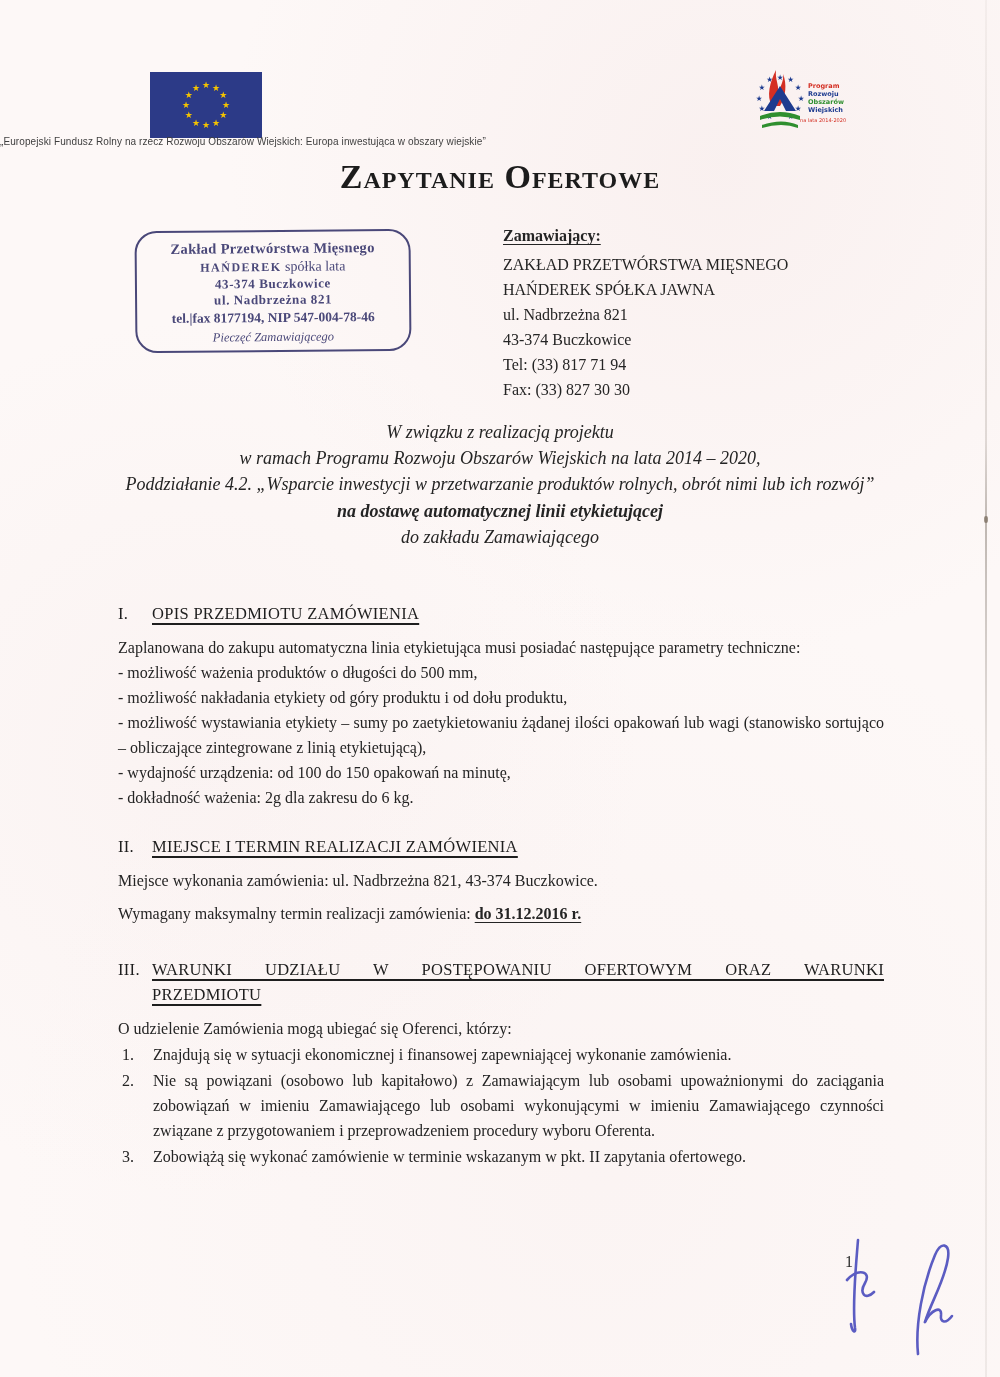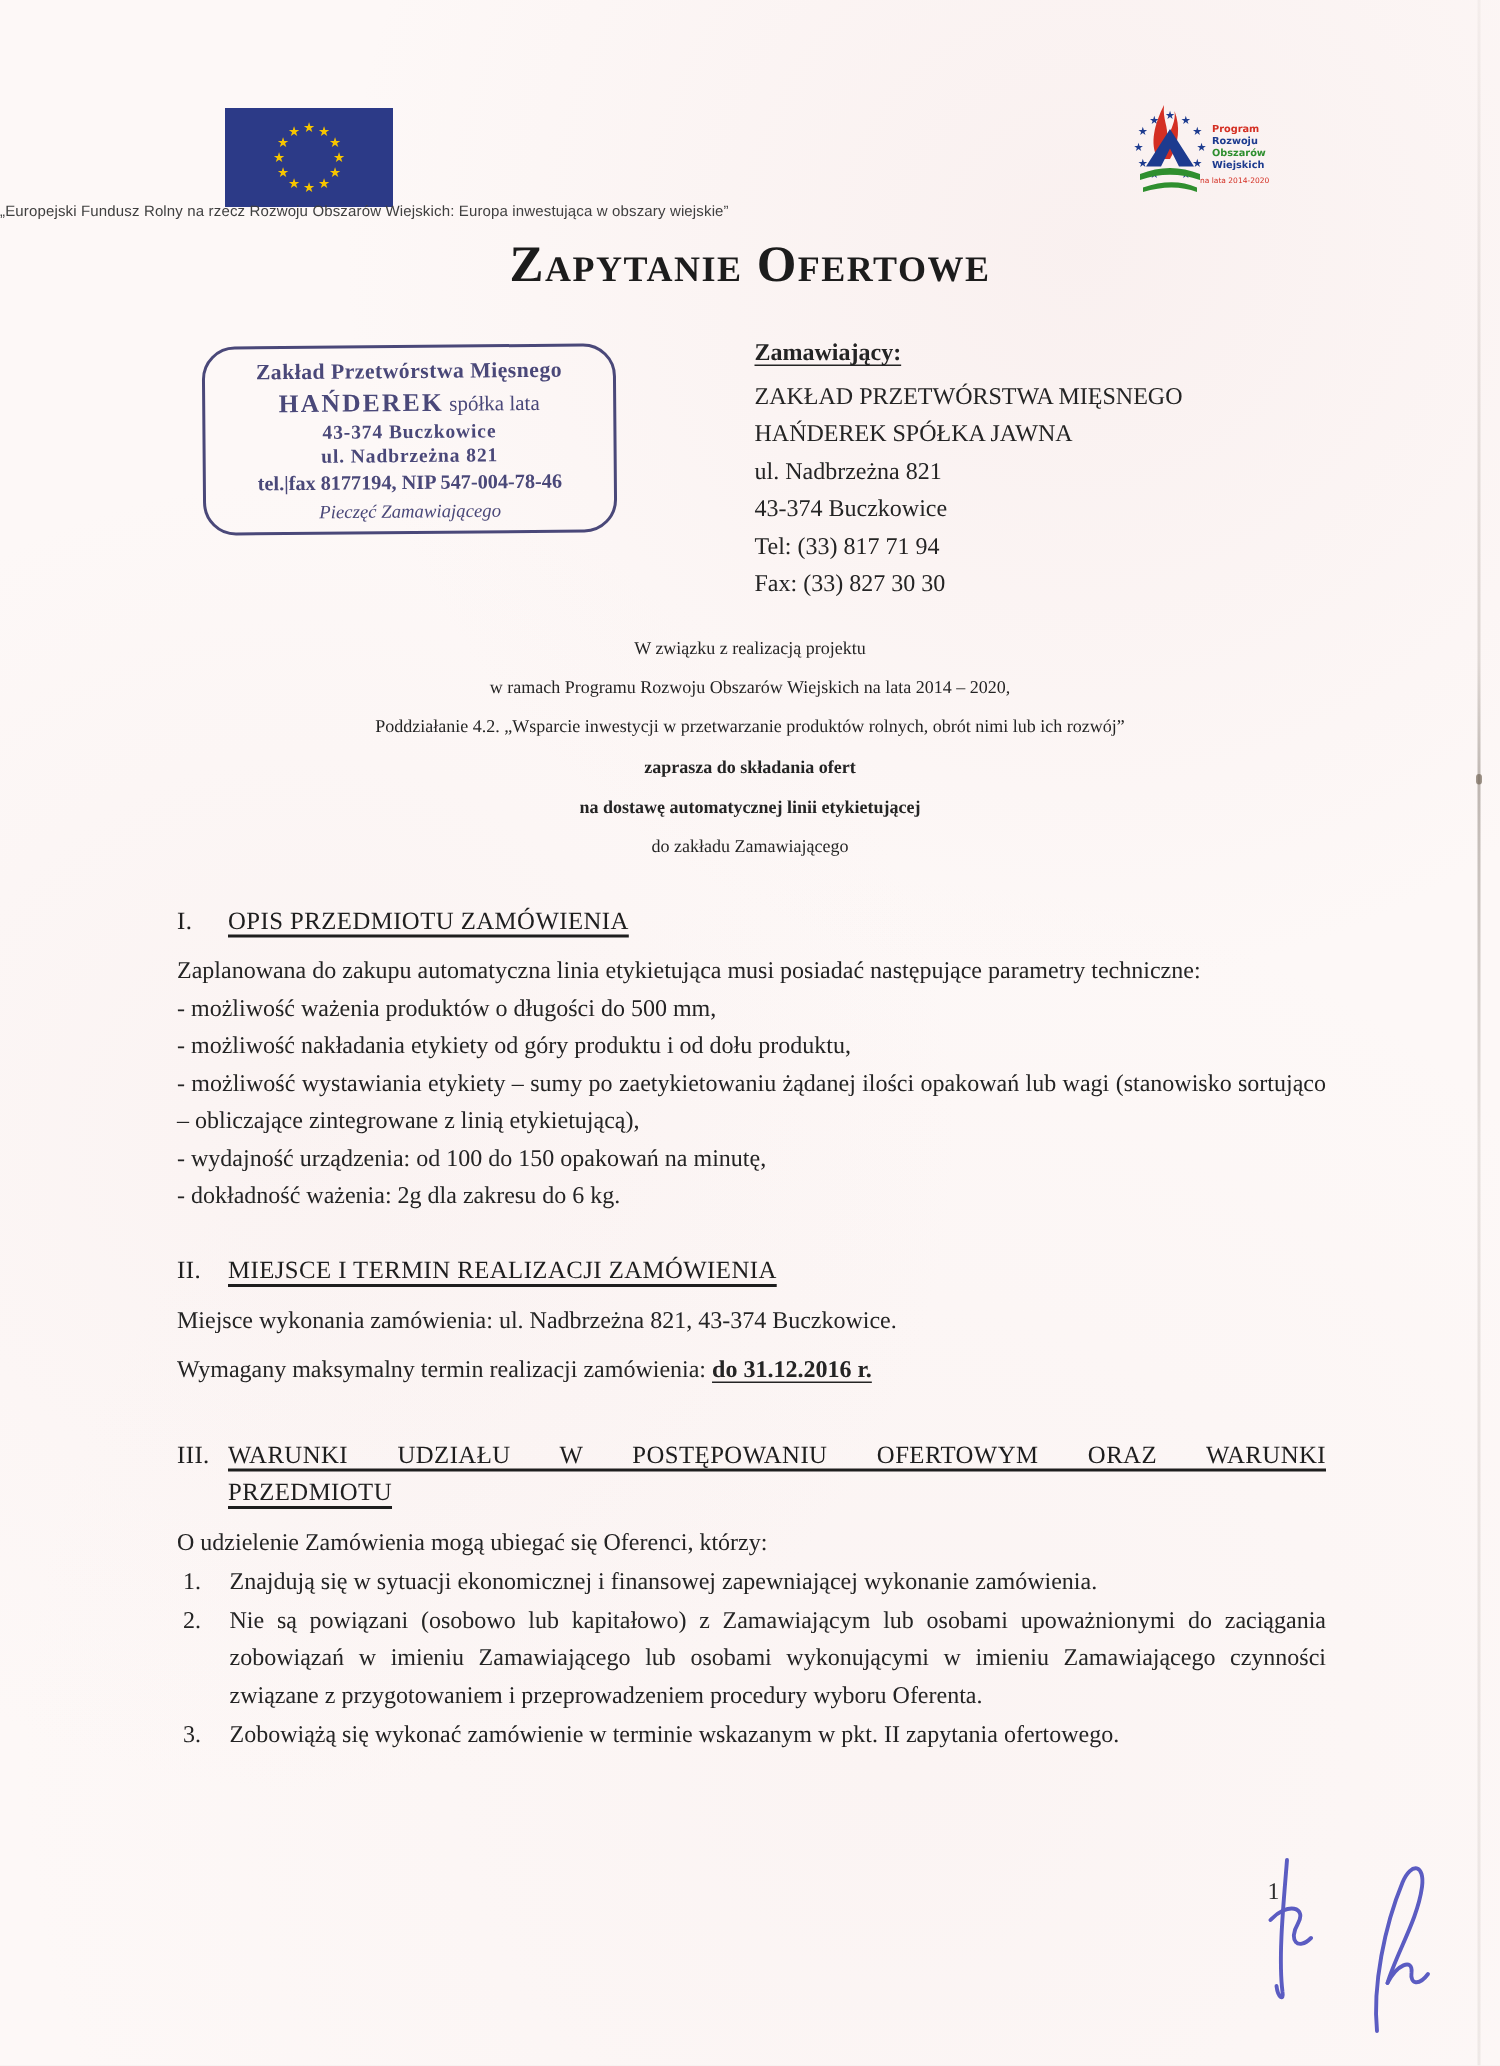--- a/index.html
+++ b/index.html
@@ -47,29 +47,29 @@
   .stamp{
     position:absolute; left:135px; top:230px; width:256px;
     border:2.5px solid #4a4879; border-radius:22px;
     padding:7px 8px 4px;
     text-align:center; color:#4a4879;
     transform:rotate(-0.5deg);
     line-height:1.25;
   }
   .stamp .s1{font-size:14.5px; font-weight:600; letter-spacing:0.3px;}
   .stamp .s2{font-size:14px; margin-top:1px;}
-  .stamp .s2 b{font-size:17px; letter-spacing:1.5px; font-weight:bold;}
+  .stamp .s2 b{font-size:12px; letter-spacing:1.5px; font-weight:bold;}
   .stamp .s3,.stamp .s4{font-size:13px; font-weight:600; letter-spacing:0.6px;}
   .stamp .s5{font-size:13.5px; font-weight:600; margin-top:2px;}
   .stamp .cap{font-size:12.5px; font-style:italic; margin-top:3px;}
   
   .buyer{position:absolute; left:503px; top:223px; font-size:16px; line-height:25px;}
   .buyer .bh{font-weight:bold; text-decoration:underline; text-underline-offset:3px; margin-bottom:4px;}
   
-  .intro{position:absolute; left:50px; top:419px; width:900px; text-align:center; font-size:12px; line-height:26px;}
+  .intro{position:absolute; left:50px; top:419px; width:900px; text-align:center; font-size:18px; line-height:26px;font-style:italic;}
   .intro .b{font-weight:bold; margin-top:1px;}
   
   .sections{position:absolute; left:118px; top:601px; width:766px; font-size:16px; line-height:25px;}
   .sec-head{display:flex; font-size:16.5px; letter-spacing:0.3px; color:#1e1e1e;}
   .sec-head .num{width:34px; flex:0 0 34px;}
   .sec-head .ht{text-decoration:underline; text-underline-offset:3.5px; text-decoration-thickness:1.5px;}
   .sec-head.justify .ht{flex:1;}
   .sec-head.justify .jline{display:block; text-align:justify; text-align-last:justify;}
   .para{ text-align:justify; margin-top:9px;}
   .plain{margin-top:0;}
@@ -156,21 +156,20 @@
     <div>ul. Nadbrzeżna 821</div>
     <div>43-374 Buczkowice</div>
     <div>Tel: (33) 817 71 94</div>
     <div>Fax: (33) 827 30 30</div>
   </div>
 
   <div class="intro">
     <div>W związku z realizacją projektu</div>
     <div>w ramach Programu Rozwoju Obszarów Wiejskich na lata 2014 – 2020,</div>
     <div>Poddziałanie 4.2. „Wsparcie inwestycji w przetwarzanie produktów rolnych, obrót nimi lub ich rozwój”</div>
-    <div class="b">zaprasza do składania ofert</div>
     <div class="b">na dostawę automatycznej linii etykietującej</div>
     <div>do zakładu Zamawiającego</div>
   </div>
 
   <div class="sections">
 
     <div class="sec-head">
       <span class="num">I.</span>
       <span class="ht">OPIS PRZEDMIOTU ZAMÓWIENIA</span>
     </div>

